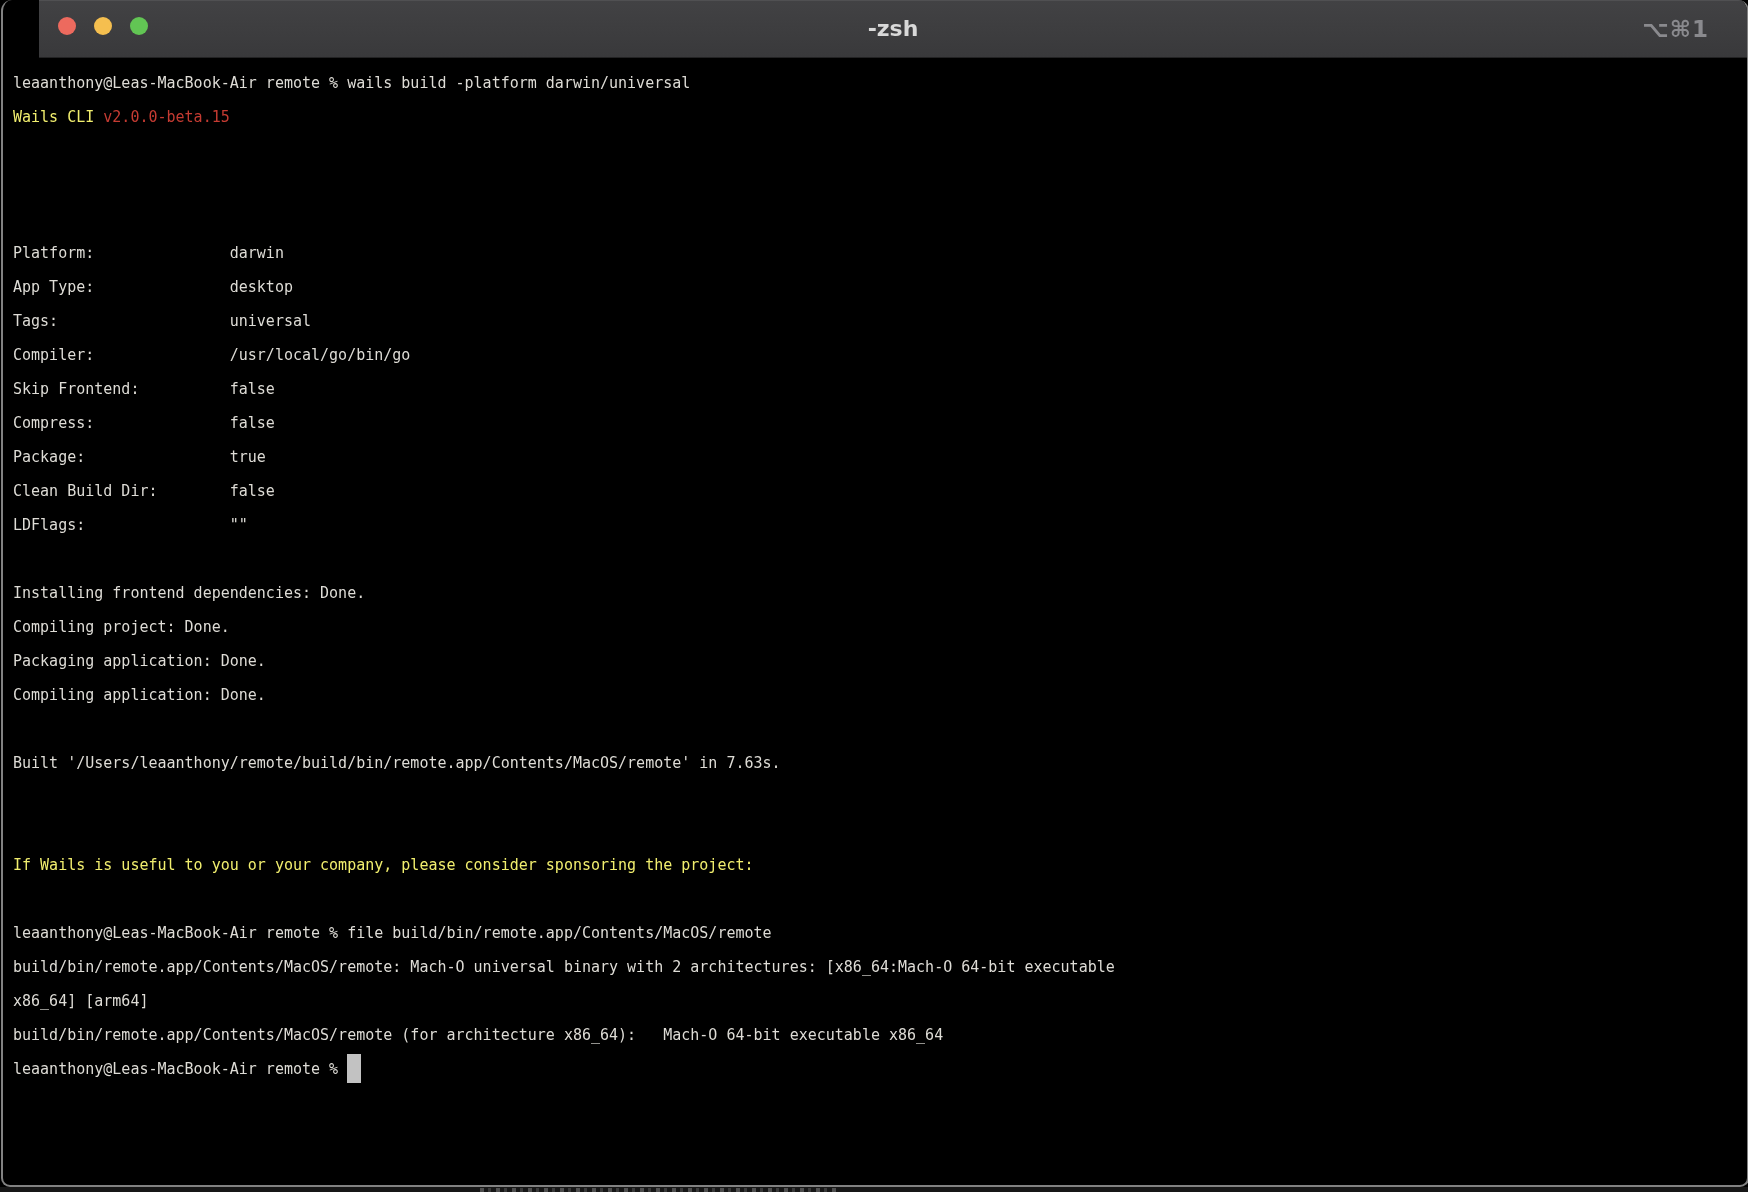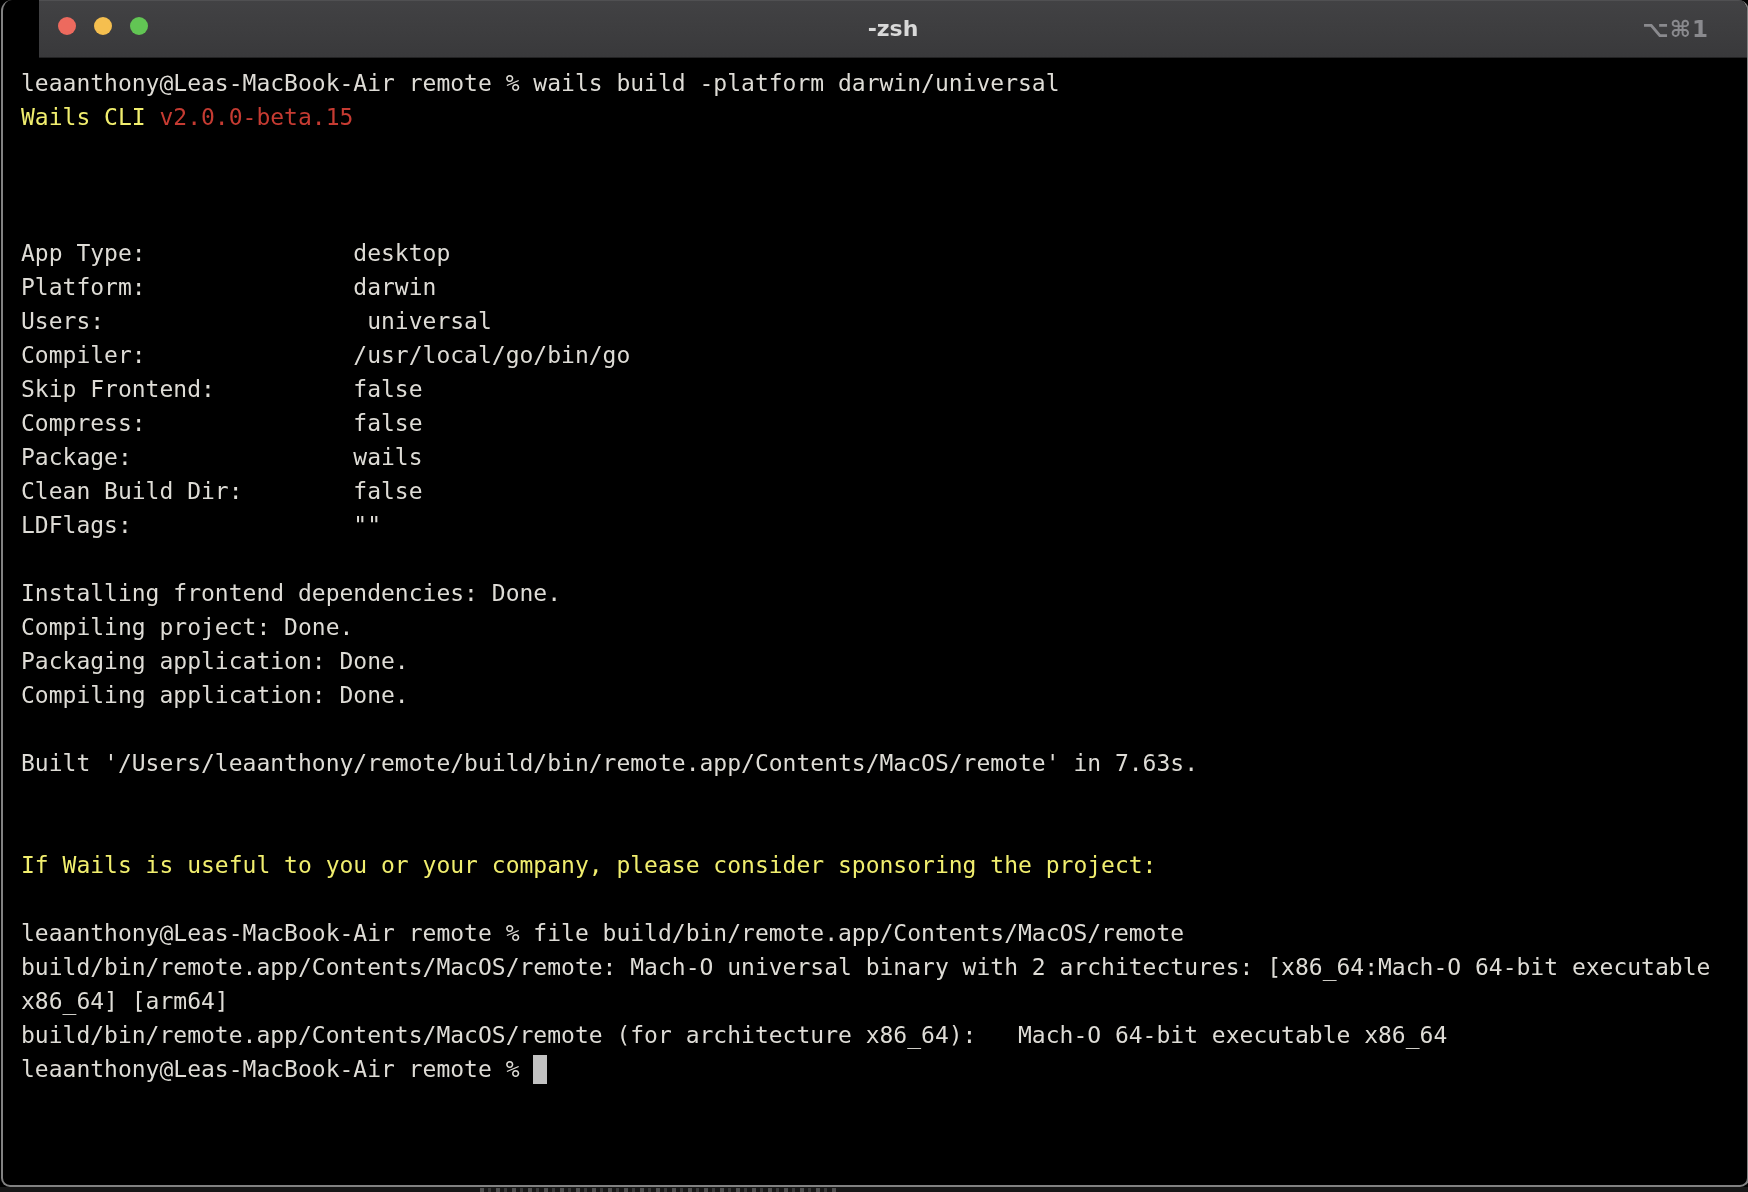--- a/index.html
+++ b/index.html
@@ -45,22 +45,22 @@
   }
   .shortcut{
     position:absolute;right:38px;top:0;height:57px;
     display:flex;align-items:center;
     color:var(--shortcut_text,#8a8a8e);
     font-family:"DejaVu Sans","Liberation Sans",sans-serif;
     font-size:23px;font-weight:bold;
     letter-spacing:1px;
   }
   .term{
-    padding:8px 10px 0 18px;
-    font-size:23px;
+    padding:8px 10px 0 10px;
+    font-size:15px;
     line-height:34px;
   }
   .line{height:34px;white-space:pre;}
   .c-foreground{color:var(--foreground,#dedcd6);}
   .c-yellow{color:var(--yellow,#f1ee6e);}
   .c-red{color:var(--red,#c53b32);}
   .cursor{
     display:inline-block;
     width:14px;height:29px;
     background:var(--cursor,#c2c2c2);
@@ -89,27 +89,27 @@
     </div>
     <div class="title">-zsh</div>
     <div class="shortcut">⌥⌘1</div>
   </div>
   <div class="term" id="term">
       <div class="line"><span class="c-foreground">leaanthony@Leas-MacBook-Air remote % wails build -platform darwin/universal</span></div>
       <div class="line"><span class="c-yellow">Wails CLI </span><span class="c-red">v2.0.0-beta.15</span></div>
       <div class="line"></div>
       <div class="line"></div>
       <div class="line"></div>
+      <div class="line"><span class="c-foreground">Platform:               darwin</span></div>
       <div class="line"><span class="c-foreground">App Type:               desktop</span></div>
-      <div class="line"><span class="c-foreground">Platform:               darwin</span></div>
-      <div class="line"><span class="c-foreground">Users:                   universal</span></div>
+      <div class="line"><span class="c-foreground">Tags:                   universal</span></div>
       <div class="line"><span class="c-foreground">Compiler:               /usr/local/go/bin/go</span></div>
       <div class="line"><span class="c-foreground">Skip Frontend:          false</span></div>
       <div class="line"><span class="c-foreground">Compress:               false</span></div>
-      <div class="line"><span class="c-foreground">Package:                wails</span></div>
+      <div class="line"><span class="c-foreground">Package:                true</span></div>
       <div class="line"><span class="c-foreground">Clean Build Dir:        false</span></div>
       <div class="line"><span class="c-foreground">LDFlags:                ""</span></div>
       <div class="line"></div>
       <div class="line"><span class="c-foreground">Installing frontend dependencies: Done.</span></div>
       <div class="line"><span class="c-foreground">Compiling project: Done.</span></div>
       <div class="line"><span class="c-foreground">Packaging application: Done.</span></div>
       <div class="line"><span class="c-foreground">Compiling application: Done.</span></div>
       <div class="line"></div>
       <div class="line"><span class="c-foreground">Built '/Users/leaanthony/remote/build/bin/remote.app/Contents/MacOS/remote' in 7.63s.</span></div>
       <div class="line"></div>

